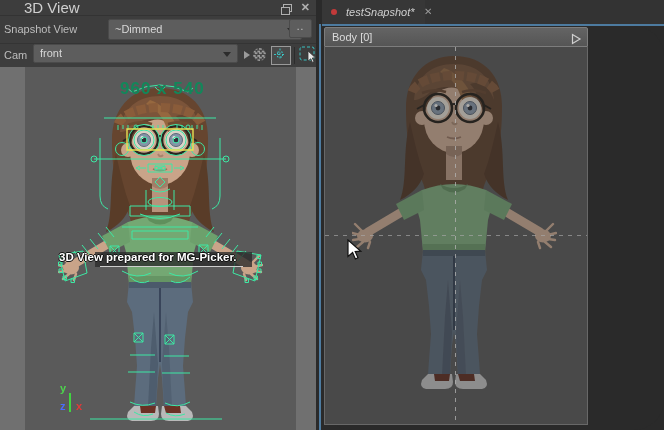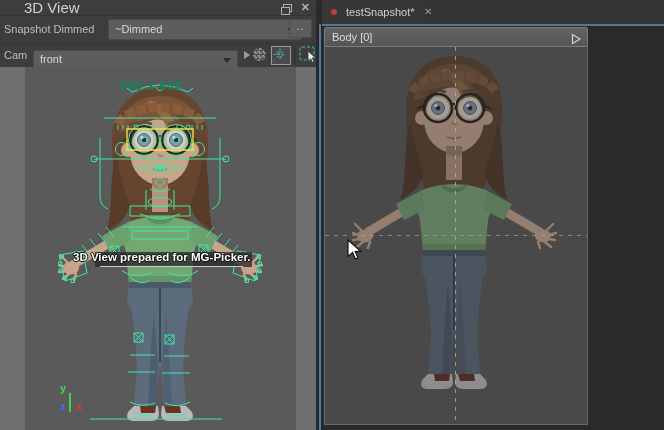--- a/index.html
+++ b/index.html
@@ -25,39 +25,39 @@
   .expander{width:0;height:0;border-top:4px solid transparent;border-bottom:4px solid transparent;border-left:6px solid #9a9a9a;}
   .checker-icon{width:13px;height:13px;border-radius:50%;
      background:conic-gradient(#9a9a9a 25%, #454545 0 50%, #9a9a9a 0 75%, #454545 0) 0 0/4.4px 4.4px;}
   .frame-icon{width:18px;height:17px;background:#4a4a4a;border:1px solid #9a9a9a;}
   .vsep{width:1px;height:17px;background:#2c2c2c;}
   .cursel-icon{width:19px;height:17px;}
 
   
   .viewport{left:0;top:67px;width:316px;height:363px;background:#707070;overflow:hidden;}
   .render-region{left:25px;top:0;width:271px;height:363px;background:#5a5a5a;}
-  .res-label{left:120px;top:12px;font-size:12px;font-weight:bold;color:#12875a;letter-spacing:1px;}
+  .res-label{left:120px;top:12px;font-size:17px;font-weight:bold;color:#12875a;letter-spacing:1px;}
   .overlay-band{left:95px;top:185px;width:157px;height:15px;background:rgba(42,42,42,0.78);}
-  .overlay-text{left:73px;top:184px;font-size:11.5px;font-weight:bold;color:#fff;white-space:nowrap;
+  .overlay-text{left:59px;top:184px;font-size:11.5px;font-weight:bold;color:#fff;white-space:nowrap;
      text-shadow:1px 0 0 #111,-1px 0 0 #111,0 1px 0 #111,0 -1px 0 #111;}
   .overlay-underline{left:100px;top:199px;width:143px;height:1px;background:#e8e8e8;opacity:.85;}
   .axis{font-size:11px;font-weight:bold;line-height:11px;}
   .axis-y{left:60px;top:316px;color:#4ed44e;}
   .axis-z{left:60px;top:334px;color:#4a6cff;}
   .axis-x{left:76px;top:334px;color:#e03a3a;}
   .axis-line{left:69px;top:326px;width:2px;height:19px;background:#3fd43f;}
   .char-box{left:58px;top:13px;width:205px;height:350px;}
   .dim{filter:brightness(.78) saturate(.8) contrast(.96);opacity:.96;}
 
   
   .gap-strip{left:316px;top:0;width:6px;height:430px;background:#2a2a2a;}
   .tab-bar{left:322px;top:0;width:342px;height:24px;background:#333333;}
   .tab{left:0;top:0;height:24px;padding:0 10px 0 24px;background:#373737;}
   .tab-dot{left:9px;top:9px;width:6px;height:6px;border-radius:50%;background:#c23a3a;}
-  .tab-label{font-size:11px;color:#cfcfcf;line-height:24px;}
+  .tab-label{font-size:11px;color:#cfcfcf;line-height:24px;font-style:italic;}
   .tab-close{position:absolute;right:-8px;top:0;font-size:10px;color:#9a9a9a;line-height:24px;}
   .blue-h{left:322px;top:24px;width:342px;height:2px;background:#4d7ba0;}
   .blue-v{left:319px;top:24px;width:2px;height:406px;background:#4d7ba0;}
   .right-outer{left:322px;top:26px;width:342px;height:404px;background:#2a2a2a;border-radius:30px;}
   .body-header{left:2px;top:1px;width:264px;height:20px;background:linear-gradient(#646464,#555555);
      border:1px solid #7d7d7d;border-radius:2px 2px 0 0;box-sizing:border-box;}
   .body-header-label{left:7px;top:0;font-size:11px;color:#dcdcdc;line-height:18px;}
   .play-icon{right:5px;top:3px;}
   .snapshot-area{left:2px;top:21px;width:264px;height:378px;background:#494949;border:1px solid #686868;border-top:none;box-sizing:border-box;}
   .snap-char{left:27px;top:1px;width:205px;height:350px;}
@@ -127,31 +127,31 @@
 
   <div class="abs left-panel">
 
     <div class="abs title-bar">
       <div class="abs title-text">3D View</div>
       <span class="abs float-icon"></span>
       <span class="abs close-x">✕</span>
     </div>
 
     <div class="abs row1">
-      <span class="abs row-label" style="left:4px;top:3px;">Snapshot Dimmed</span>
+      <span class="abs row-label" style="left:4px;top:3px;">Snapshot View</span>
       <div class="abs combo" style="left:92px;top:3px;width:192px;height:19px;margin-left:16px;">
         <span class="val">~Dimmed</span>
         <span class="chev"></span>
       </div>
       <div class="abs more-btn" style="left:289px;top:3px;width:21px;height:17px;">..</div>
     </div>
 
     <div class="abs row2">
       <span class="abs row-label" style="left:4px;top:1px;">Cam</span>
-      <div class="abs combo" style="left:33px;top:6px;width:203px;height:17px;">
+      <div class="abs combo" style="left:33px;top:0;width:203px;height:17px;">
         <span class="val" style="line-height:17px;">front</span>
         <span class="chev" style="top:7px;"></span>
       </div>
       <span class="abs expander" style="left:244px;top:7px;"></span>
       <span class="abs checker-icon" style="left:253px;top:4px;"></span>
       <span class="abs frame-icon" style="left:271px;top:2px;">
         <svg width="16" height="15" style="position:absolute;left:0;top:0">
           <path d="M2,7.5 H14 M8,1.5 V13.5" stroke="#3ac2c2" stroke-width="1" stroke-dasharray="2,2" fill="none"></path>
           <rect x="5.5" y="5" width="5" height="5" fill="none" stroke="#3ac2c2" stroke-dasharray="2,1.5"></rect>
         </svg>

